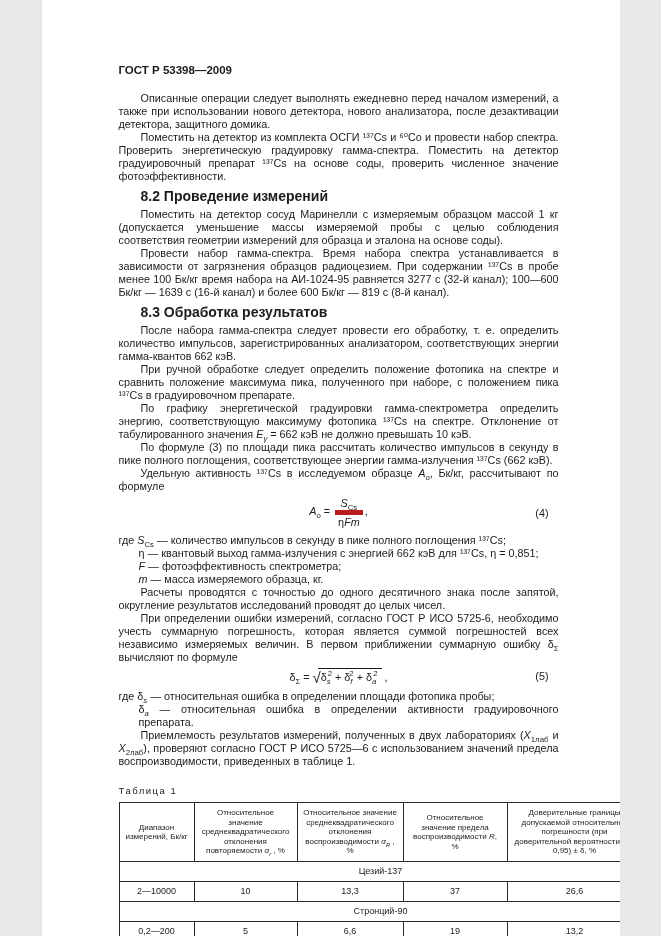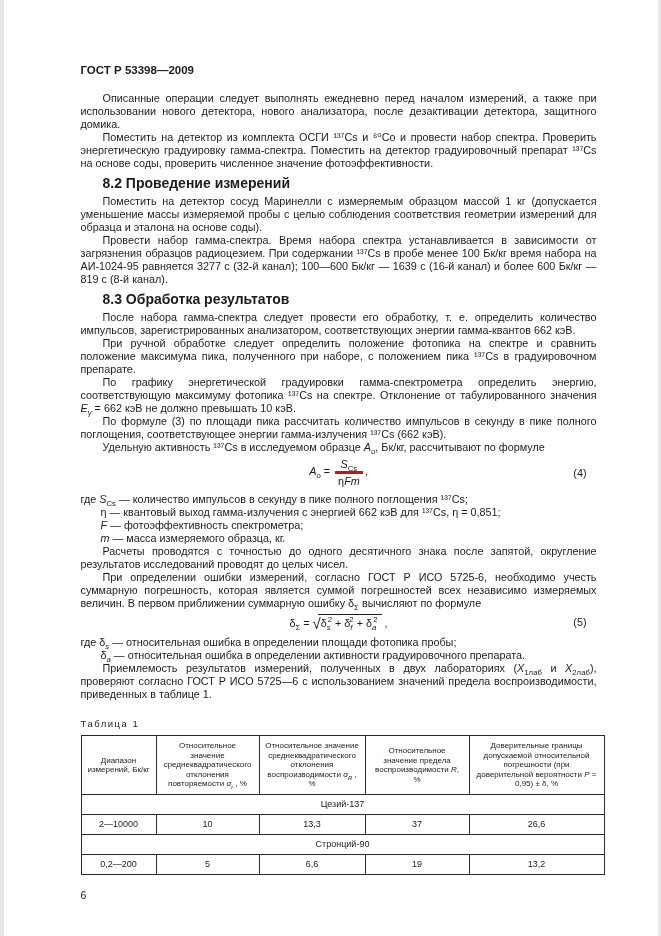--- a/index.html
+++ b/index.html
@@ -1,39 +1,39 @@
 <!DOCTYPE html>
 <html><head>
 <meta charset="utf-8">
 <style>
   html,body {margin:0; padding:0; background:#e8e8e8;}
   .page {
     position:relative;
-    width:654px; height:936px;
+    width:578px; height:936px;
     margin:0 auto;
     background:#ffffff;
     box-sizing:border-box;
     padding:64px 61px 0 77px;
     font-family:"Liberation Sans","DejaVu Sans",sans-serif;
     font-size:10.8px;
     line-height:13px;
     color:#1c1c1c;
     overflow:hidden;
   }
   .doc-header {font-weight:bold; font-size:11.5px; margin:0 0 15px 0;}
   p.para {margin:0; text-indent:22px; text-align:justify;}
   .heading {font-size:14px; font-weight:bold; margin:7px 0 5px 0; padding-left:22px;}
   .rt-sup {font-size:0.72em; vertical-align:super; line-height:0;}
   .rt-sub {font-size:0.72em; vertical-align:sub; line-height:0;}
   .rt-i {font-style:italic;}
   .rt-sub + .rt-sup {margin-left:-0.4em;}
   .formula {position:relative; text-align:center; margin:4px 0 6px 0; min-height:16px;}
   .eqnum {position:absolute; right:10px; top:50%; transform:translateY(-50%);}
   .frac {display:inline-block; vertical-align:middle; text-align:center; line-height:12px; margin:0 2px;}
-  .frac .num {display:block; border-bottom:3px solid #b91c1c; padding:0 3px 1px 3px;}
+  .frac .num {display:block; border-bottom:5px solid #b91c1c; padding:0 3px 1px 3px;}
   .frac .den {display:block; padding:1px 3px 0 3px;}
   .sqrt {display:inline-block; font-size:15px; vertical-align:-2px; margin-right:-3px;}
   .radicand {display:inline-block; border-top:1px solid #1c1c1c; padding:2px 4px 0 3px;}
   .whereline {margin:0; text-align:justify;}
   .hang {padding-left:20px;}
   .table-label {margin:16px 0 5px 0; font-size:9.5px; letter-spacing:1.5px;}
   table.gtable {width:523px; border-collapse:collapse; table-layout:fixed;}
   table.gtable td {border:1px solid #2a2a2a; text-align:center; vertical-align:middle;}
   td.th {font-size:8px; line-height:9.5px; padding:4px 5px; height:50px;}
   td.group {font-size:9px; padding:3px 2px;}

